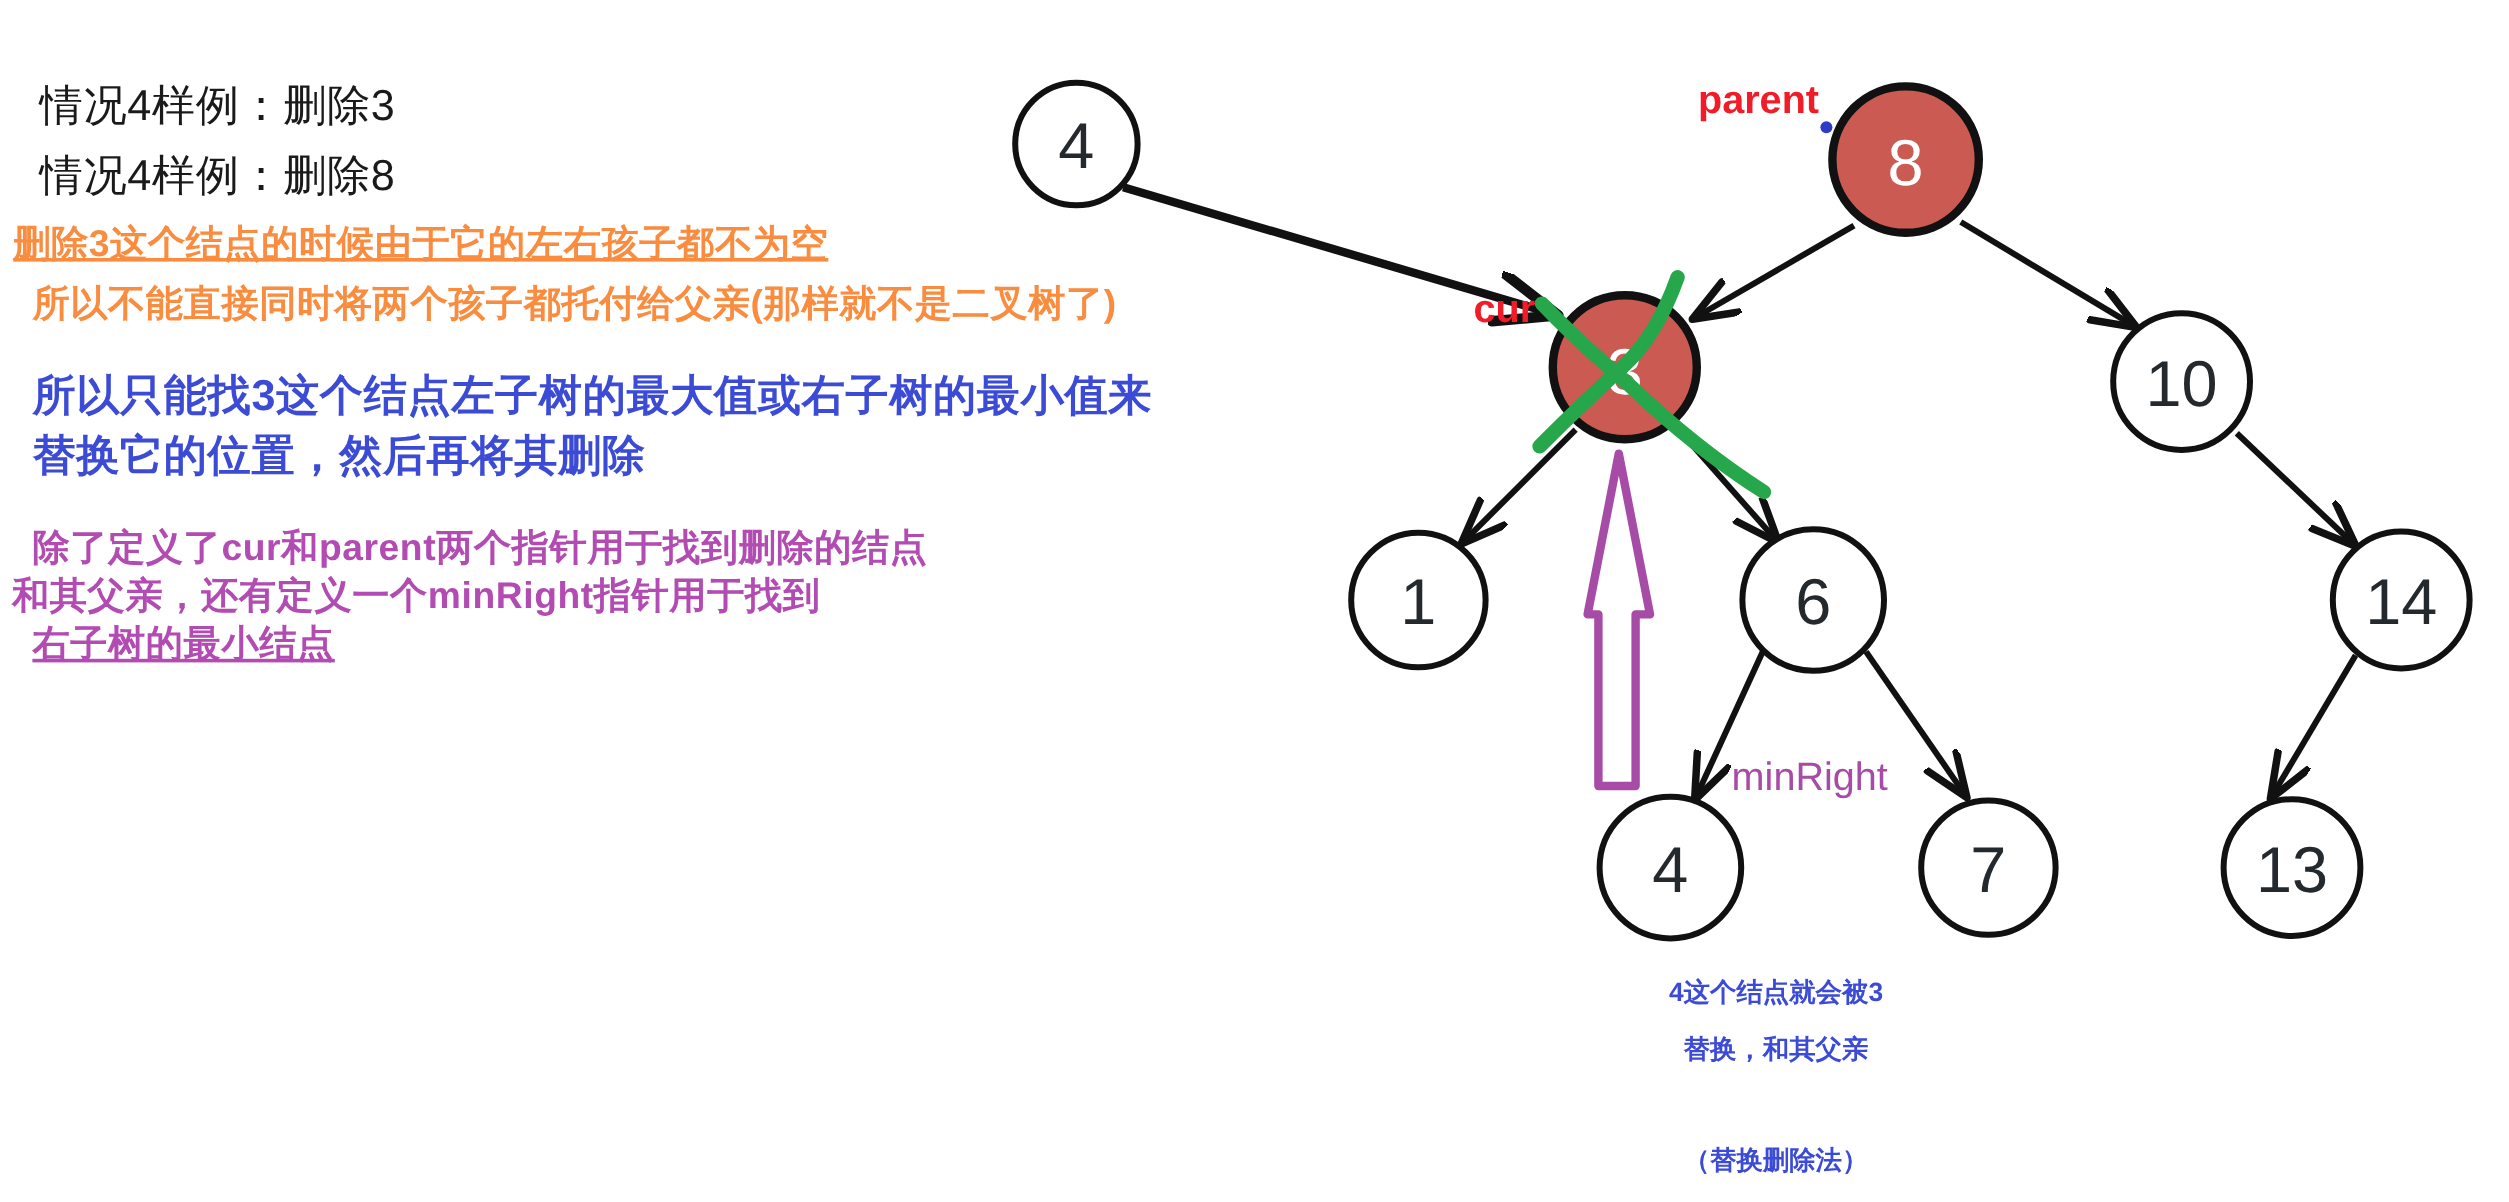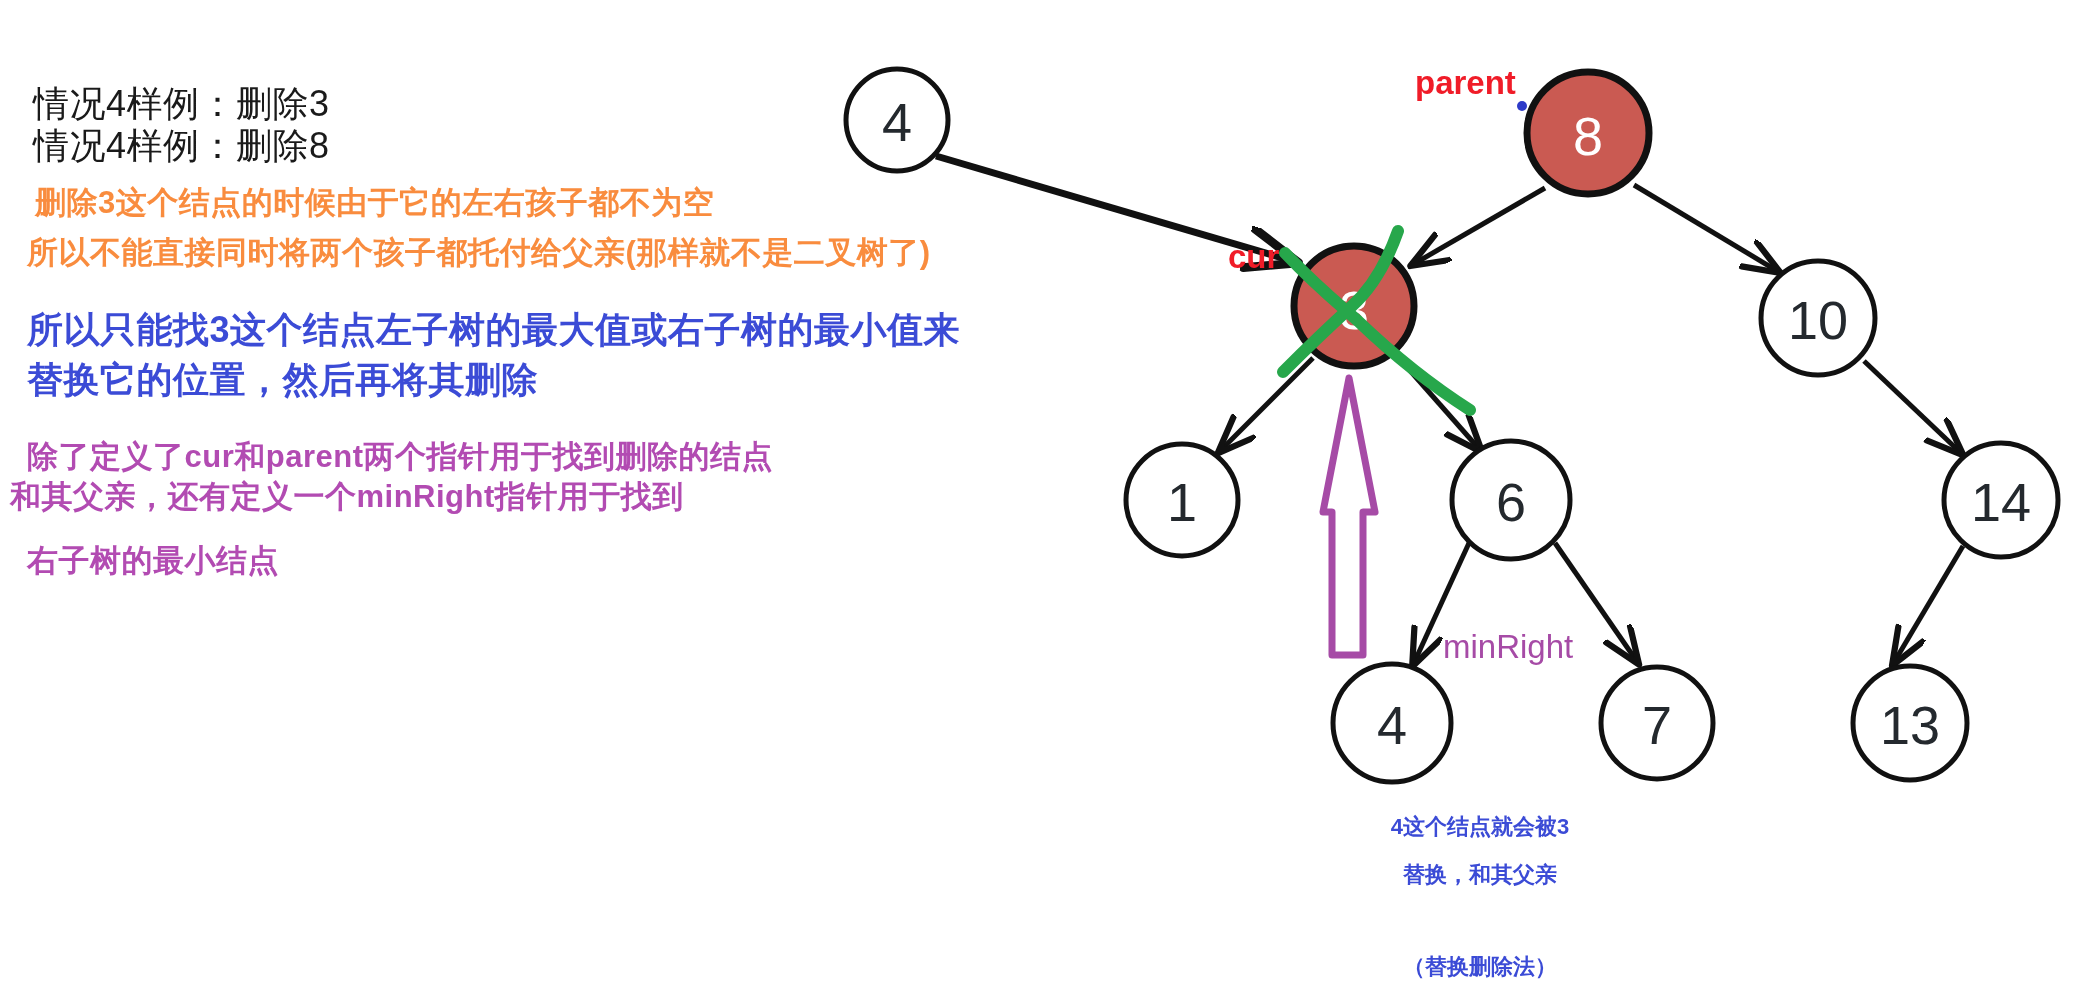--- a/index.html
+++ b/index.html
@@ -83,32 +83,32 @@
     font-weight: bold;
     white-space: nowrap;
     text-align: center;
   }
 </style>
 </head>
 <body>
 
 <div id="root">
 
-  <div class="note note-black" style="left:33px; top:80px;">情况4样例：删除3</div>
+  <div class="note note-black" style="left:33px; top:64px;">情况4样例：删除3</div>
   <div class="note note-black" style="left:33px; top:122px;text-align:center;">情况4样例：删除8</div>
 
-  <div class="note note-orange" style="left:35px; top:182px;">删除3这个结点的时候由于它的左右孩子都不为空</div>
+  <div class="note note-orange" style="left:11px; top:182px;text-decoration:underline;">删除3这个结点的时候由于它的左右孩子都不为空</div>
   <div class="note note-orange" style="left:27px; top:232px;">所以不能直接同时将两个孩子都托付给父亲(那样就不是二叉树了)</div>
 
   <div class="note note-blue" style="left:27px; top:306px;">所以只能找3这个结点左子树的最大值或右子树的最小值来</div>
   <div class="note note-blue" style="left:27px; top:356px;">替换它的位置，然后再将其删除</div>
 
   <div class="note note-purple" style="left:27px; top:436px;">除了定义了cur和parent两个指针用于找到删除的结点</div>
   <div class="note note-purple" style="left:10px; top:476px;">和其父亲，还有定义一个minRight指针用于找到</div>
-  <div class="note note-purple" style="left:27px; top:540px;">右子树的最小结点</div>
+  <div class="note note-purple" style="left:27px; top:516px;text-decoration:underline;">右子树的最小结点</div>
 
   <svg id="tree-svg" viewBox="0 0 2091 1002">
     <defs>
       <marker id="arrowhead" markerWidth="9" markerHeight="9" refX="7.4" refY="3.2" orient="auto">
         <path d="M0.4,0.3 L7.8,3.2 L0.4,6.1" fill="none" stroke="#111111" stroke-width="1.25" stroke-linecap="round" stroke-linejoin="round"></path>
       </marker>
     </defs>
 
     <g>
       <line x1="936" y1="156" x2="1296" y2="262" stroke="#111111" stroke-width="7" marker-end="url(#arrowhead)"></line>

